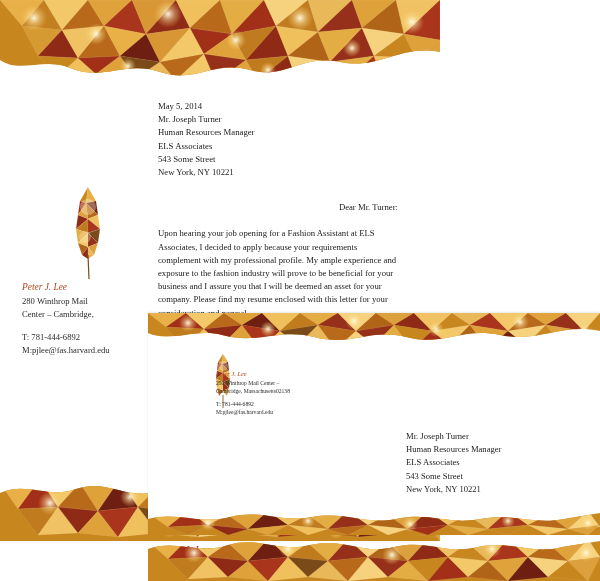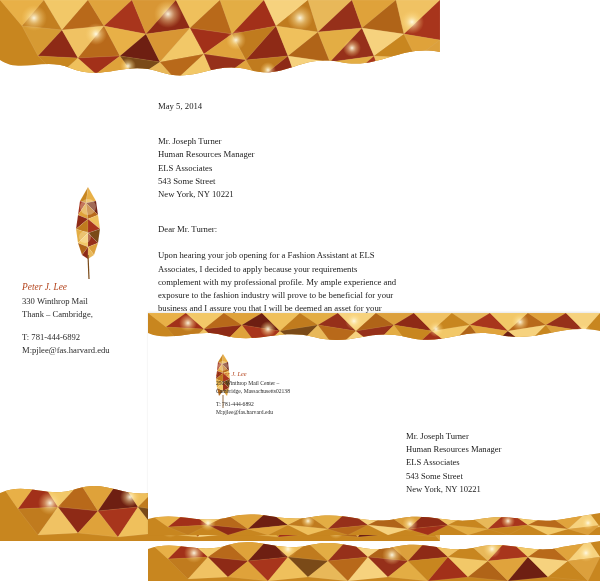--- a/index.html
+++ b/index.html
@@ -53,24 +53,24 @@
   #lh-sender .line { white-space: pre-line; }
   #lh-sender .contact { margin-top: 10px; }
 
   #lh-letter {
     position: absolute; left: 158px; top: 100px;
     width: 240px;
     font-size: 8.7px;
     line-height: 13.2px;
     color: #1b1b1b;
   }
-  #lh-letter .date { margin-bottom: 22px; }
+  #lh-letter .date { }
   #lh-letter .recipient { margin-bottom: 22px; }
   #lh-letter .recipient div { white-space: nowrap; }
-  #lh-letter .salutation { margin-bottom: 13px; }
+  #lh-letter .salutation { margin-bottom: 13px; text-align: right; }
   #lh-letter p { margin: 0 0 13px 0; }
   #lh-letter .sig-name {
     font-style: italic; color: #b4461f; font-size: 11px;
   }
 
   
   #card {
     position: absolute; left: 148px; top: 313px;
     width: 452px; height: 222px;
     background: #ffffff;
@@ -232,22 +232,22 @@
           <polygon points="30,62 36,70 30,74" fill="#e8b859"></polygon>
         </g>
         <path d="M30,70 L31,94" stroke="#7a4a18" stroke-width="1.2" fill="none"></path>
         <circle cx="30" cy="22" r="8" fill="#fff6d8" fill-opacity="0.35"></circle>
         <circle cx="27" cy="52" r="6" fill="#fff6d8" fill-opacity="0.3"></circle>
       </svg>
     </div>
 
     <div id="lh-sender">
       <div class="name">Peter J. Lee</div>
-      <div class="line">330 Winthrop Mail</div>
-      <div class="line">Thank – Cambridge,</div>
+      <div class="line">280 Winthrop Mail</div>
+      <div class="line">Center – Cambridge,</div>
       <div class="contact">
         <div>T: 781-444-6892</div>
         <div>M:pjlee@fas.harvard.edu</div>
       </div>
     </div>
 
     <div id="lh-letter">
       <div class="date">May 5, 2014</div>
       <div class="recipient">
         <div>Mr. Joseph Turner</div>

